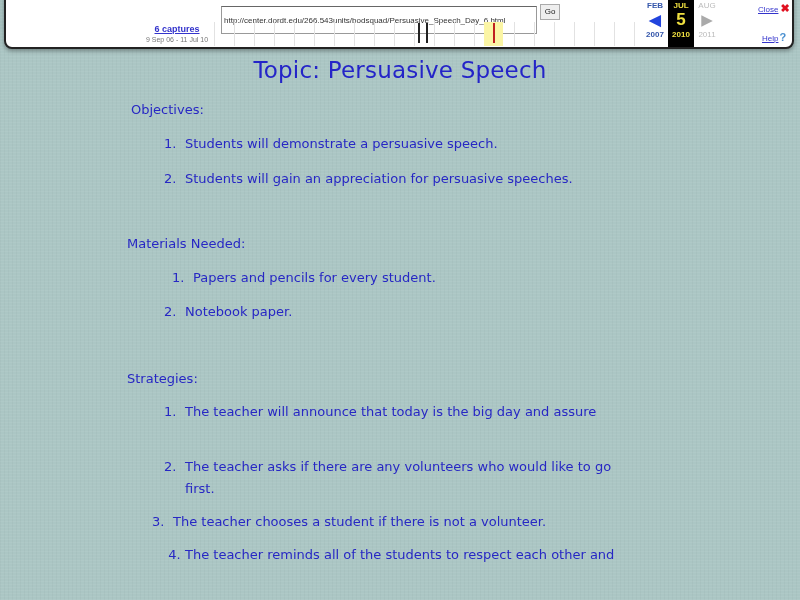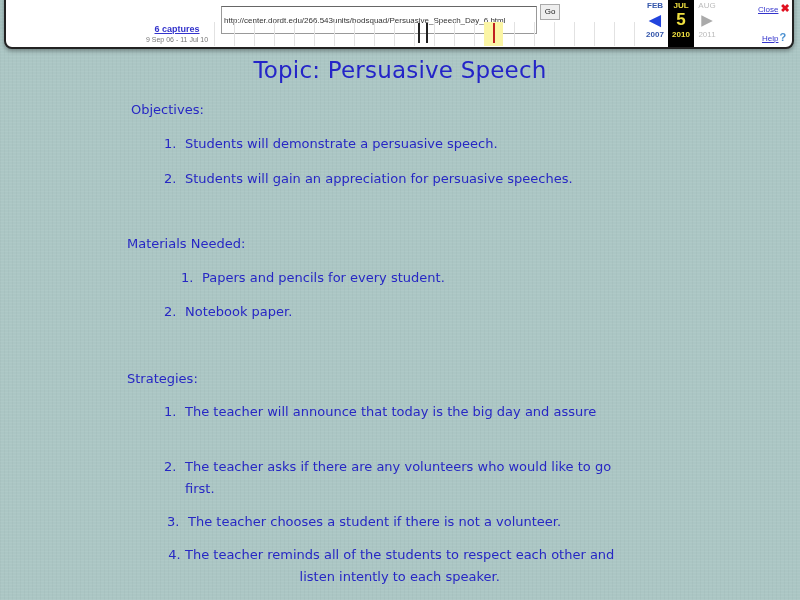--- a/index.html
+++ b/index.html
@@ -147,33 +147,33 @@
 
   <div class="heading" style="left:131px; top:52px;">Objectives:</div>
   <div class="item" style="left:164px; top:83px;">
     <span class="num">1.</span><span class="txt">Students will demonstrate a persuasive speech.</span>
   </div>
   <div class="item" style="left:164px; top:118px;">
     <span class="num">2.</span><span class="txt">Students will gain an appreciation for persuasive speeches.</span>
   </div>
 
   <div class="heading" style="left:127px; top:186px;">Materials Needed:</div>
-  <div class="item" style="left:181px; top:217px;">
+  <div class="item" style="left:172px; top:217px;">
     <span class="num">1.</span><span class="txt">Papers and pencils for every student.</span>
   </div>
   <div class="item" style="left:164px; top:251px;">
     <span class="num">2.</span><span class="txt">Notebook paper.</span>
   </div>
 
   <div class="heading" style="left:127px; top:321px;">Strategies:</div>
   <div class="item" style="left:164px; top:351px;">
     <span class="num">1.</span><span class="txt"><span>The teacher will announce that today is the big day and assure</span><br></span>
   </div>
   <div class="item" style="left:164px; top:406px;">
     <span class="num">2.</span><span class="txt"><span>The teacher asks if there are any volunteers who would like to go</span><br><span>first.</span></span>
   </div>
-  <div class="item" style="left:167px; top:461px;">
+  <div class="item" style="left:152px; top:461px;">
     <span class="num">3.</span><span class="txt">The teacher chooses a student if there is not a volunteer.</span>
   </div>
   <div class="item" style="left:164px; top:494px;text-align:center;">
-    <span class="num">4.</span><span class="txt"><span>The teacher reminds all of the students to respect each other and</span><br><span>listen intently to each  speaker.</span></span>
+    <span class="num">4.</span><span class="txt"><span>The teacher reminds all of the students to respect each other and</span><br></span>
   </div>
 </div>
 
 </body></html>

